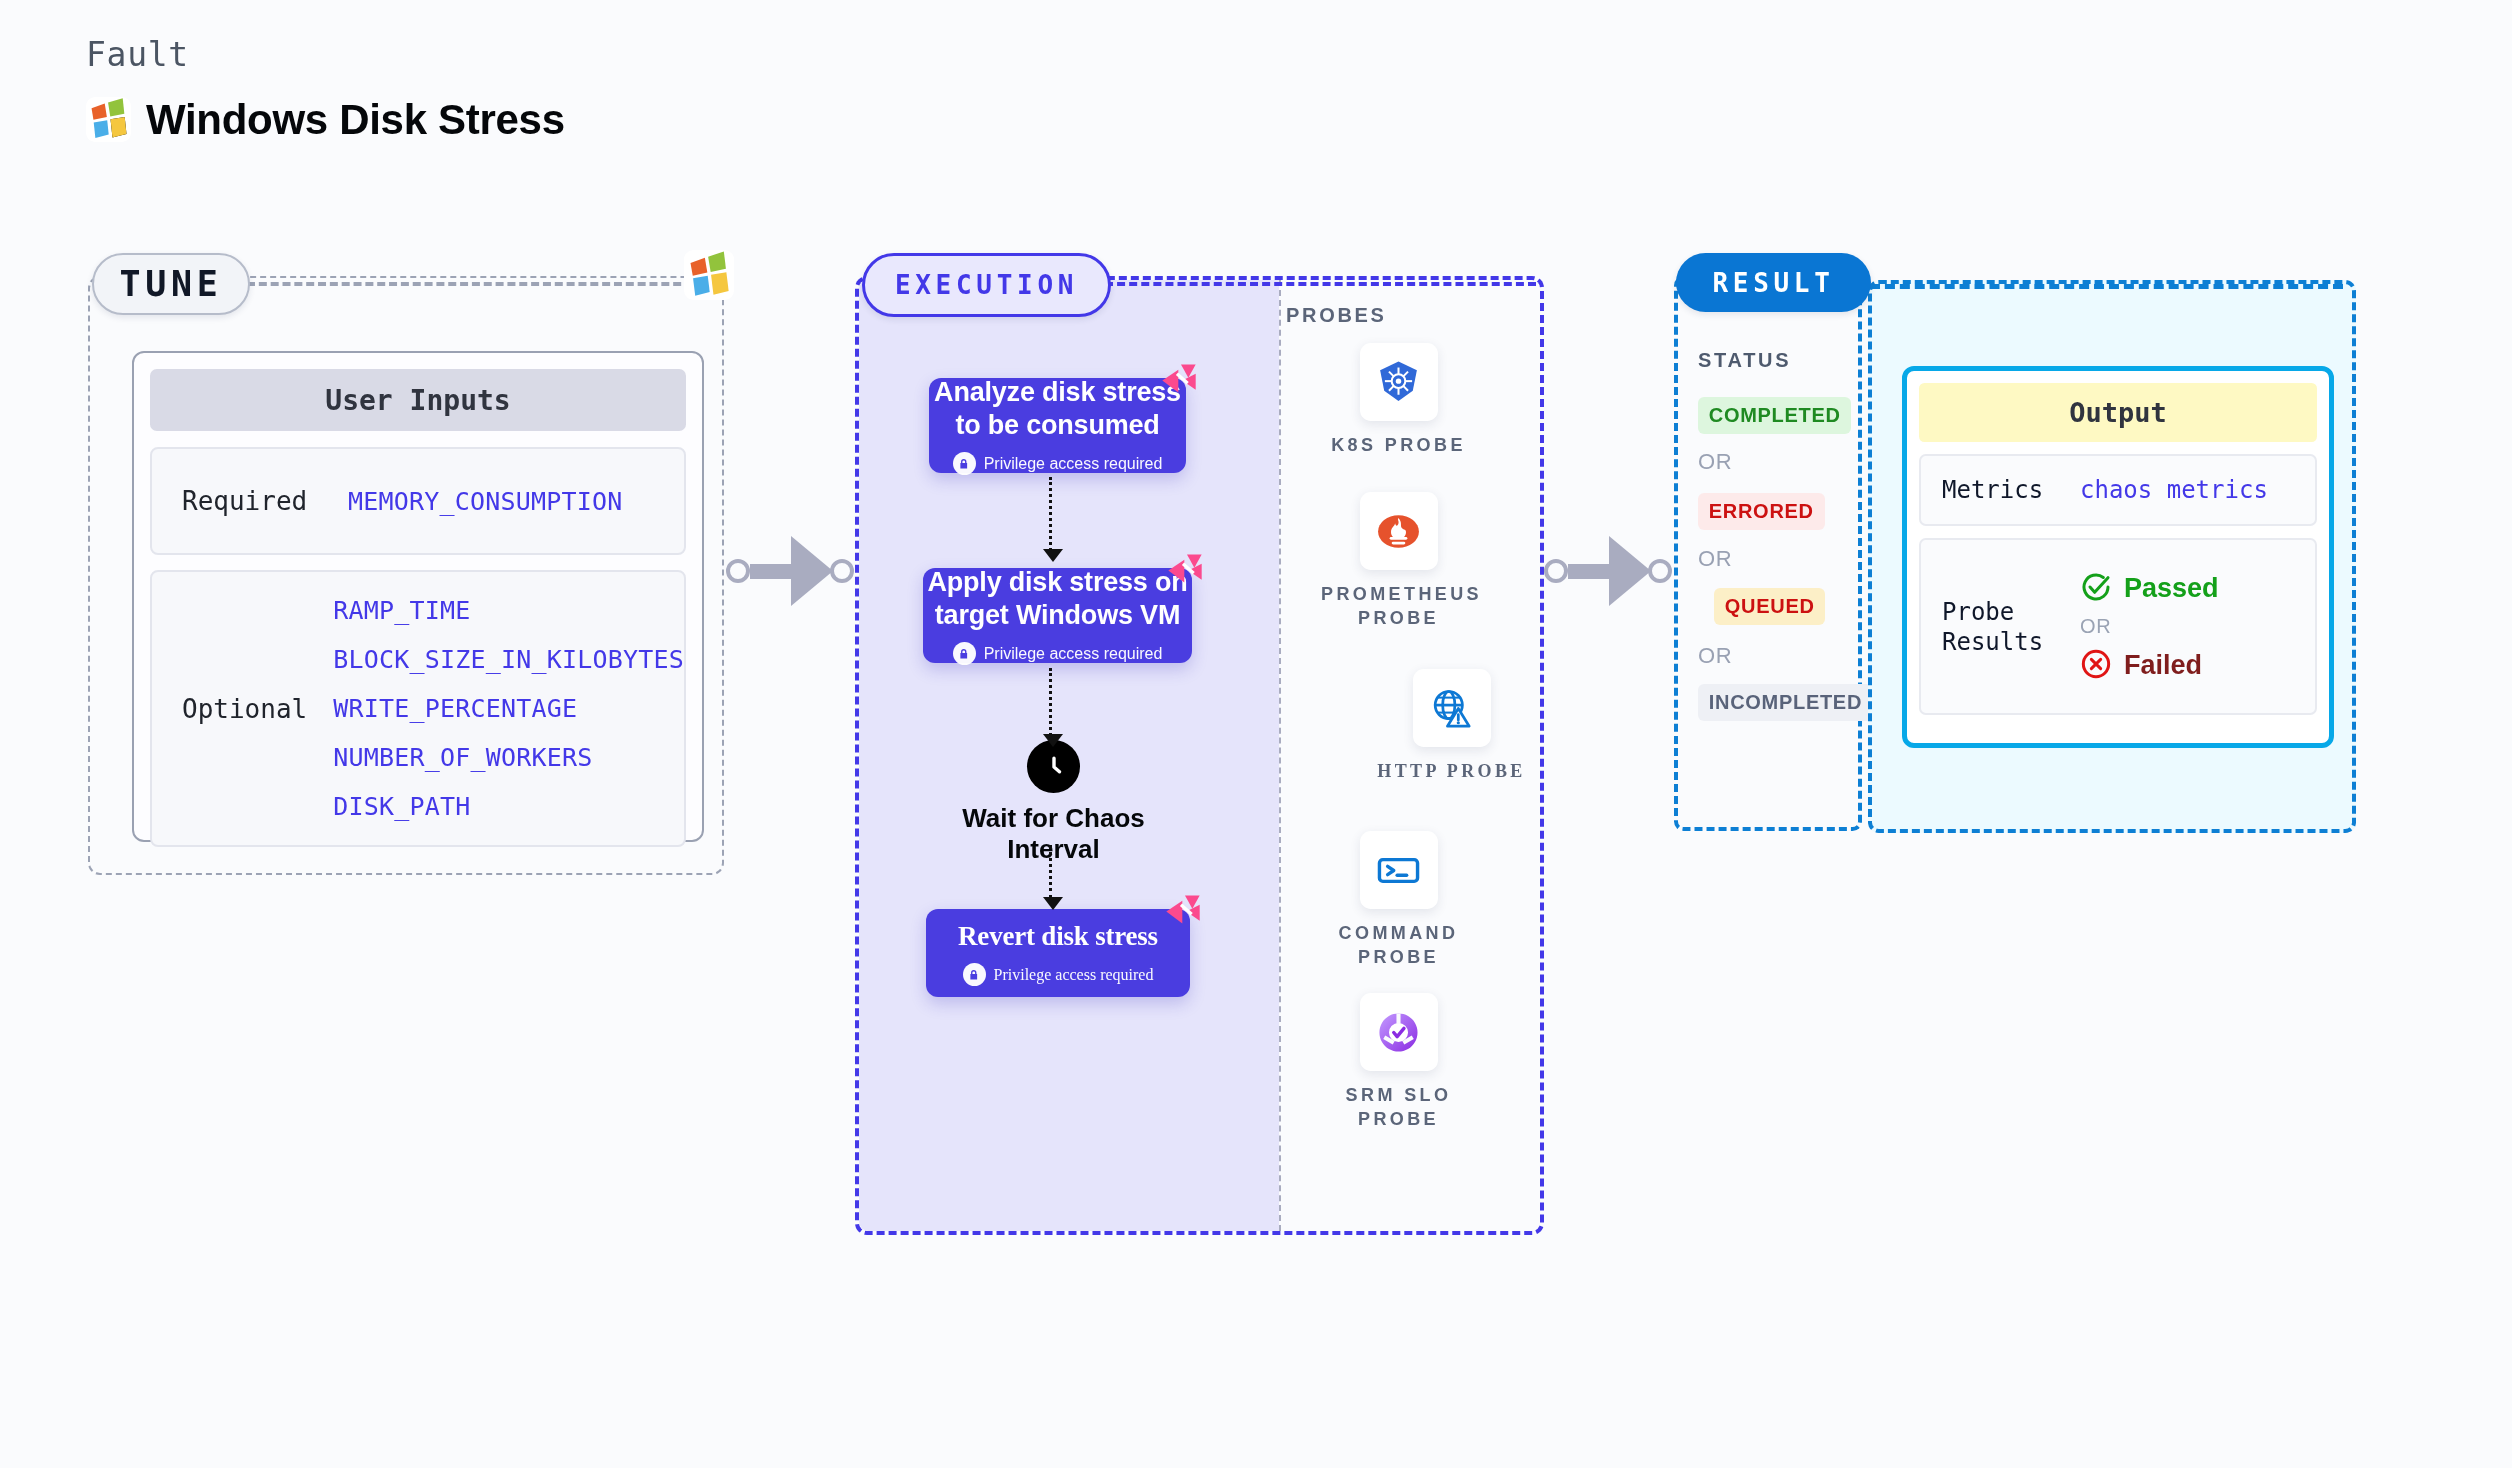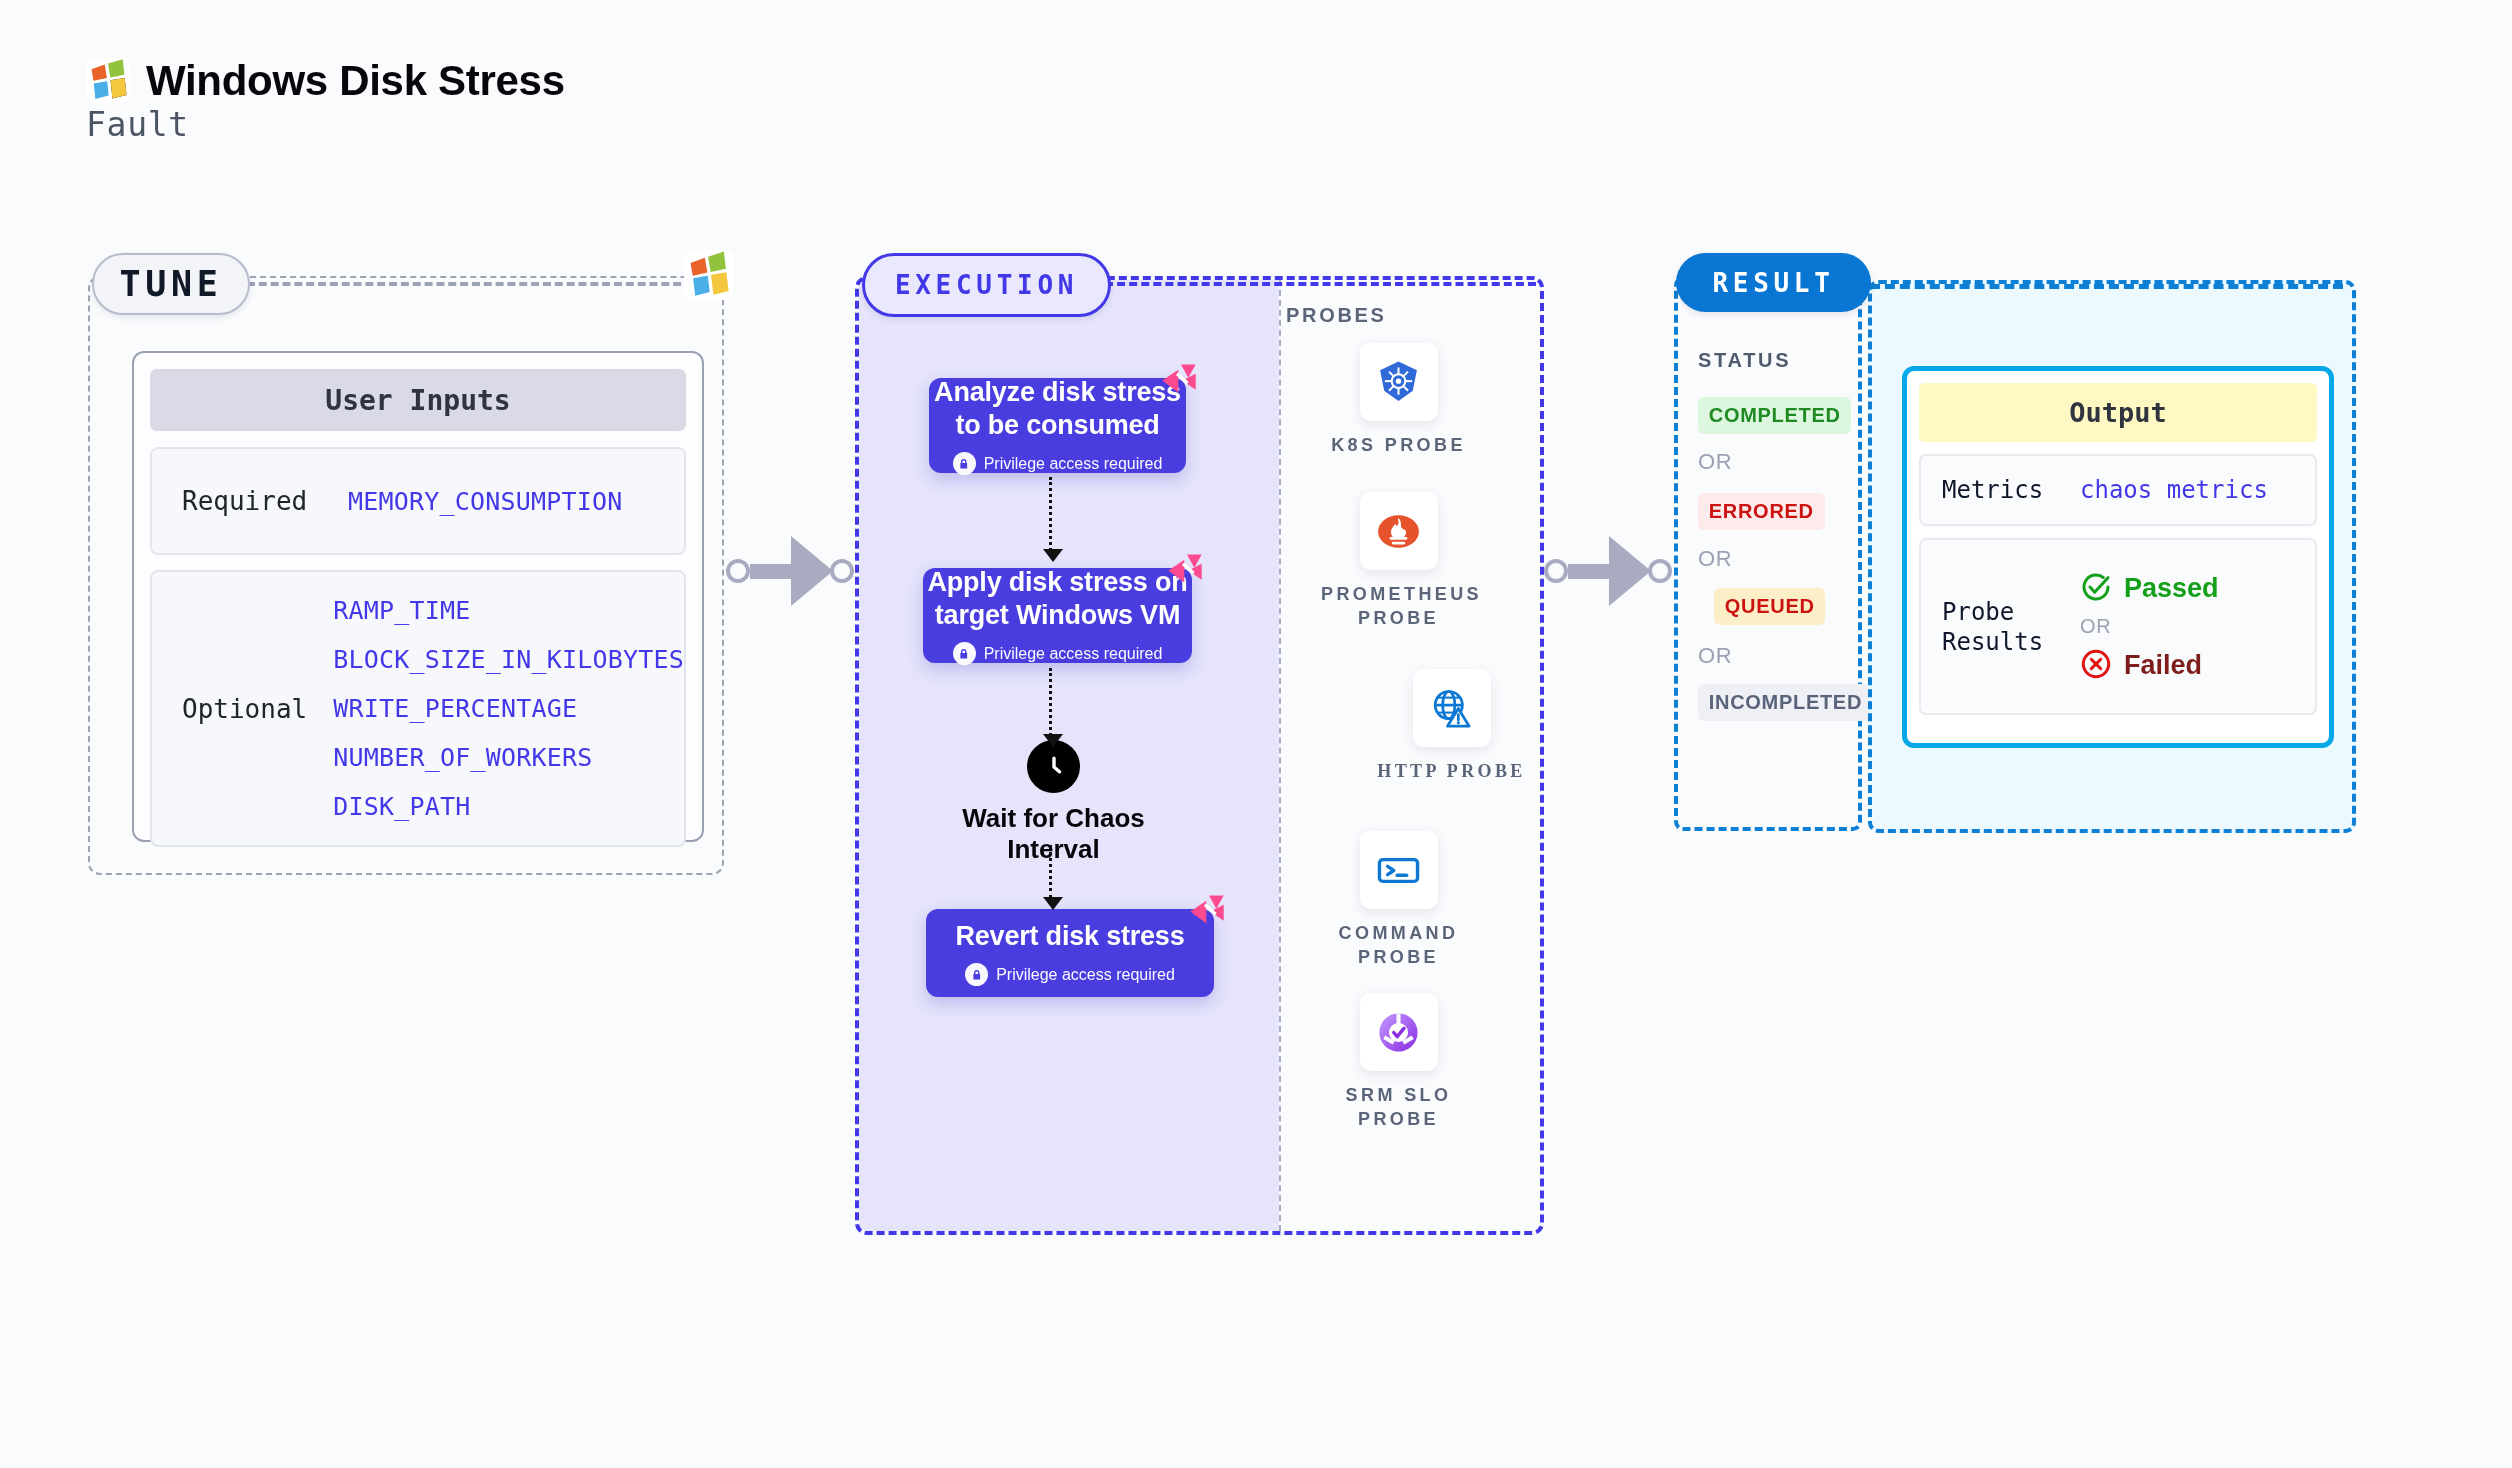--- a/index.html
+++ b/index.html
@@ -110,21 +110,21 @@
     color:#fff;text-align:center;overflow:visible;
   }
   .step-title{font-size:27px;font-weight:700;line-height:1.22;letter-spacing:-0.2px;}
   .step-sub{display:flex;align-items:center;gap:8px;margin-top:10.8px;font-size:16px;opacity:.97;}
   .lock-ic{width:23px;height:23px;border-radius:50%;background:#fff;display:flex;align-items:center;justify-content:center;}
   .lock-ic svg{display:block;}
   .litmus{position:absolute;right:-10.8px;top:-15px;}
 
   #step-1{left:929px;top:378px;width:257px;height:95px;}
   #step-2{left:923px;top:568px;width:269px;height:95px;}
-  #step-3{left:926px;top:909px;width:288px;height:88px;}
+  #step-3{left:926px;top:909px;width:264px;height:88px;font-family:Liberation Serif, serif;}
 
   .arrow-v{position:absolute;width:2.7px;border-left:3.4px dotted #111;z-index:3;}
   .arrow-v::after{
     content:"";position:absolute;left:-8.8px;bottom:-10.8px;
     width:0;height:0;border-left:10px solid transparent;border-right:10px solid transparent;
     border-top:13.5px solid #111;
   }
   #arrow-1{left:1049px;top:477px;height:74px;}
   #arrow-2{left:1049px;top:668px;height:68px;}
   #arrow-3{left:1049px;top:845px;height:54px;}
@@ -210,34 +210,34 @@
   .res-row{display:flex;align-items:center;gap:12px;}
   .res-text{font-size:27px;font-weight:700;}
   #passed-text{color:#14a01a;}
   #failed-text{color:#7f1d1d;}
   #probe-or{font-size:20px;color:#9aa3b4;letter-spacing:0.7px;}
 </style>
 </head>
 <body>
 
 <div id="header">
+  <div id="fault-label">Fault</div>
   <div id="title-row">
     <div class="winlogo" style="width:45px;height:45px;">
       <svg width="45" height="45" viewBox="0 0 66 66">
         <rect width="66" height="66" rx="13" fill="#ffffff"></rect>
         <path d="M10 14 L30 9 L31 29 L11 31 Z" fill="#e8622a" transform="rotate(-6 33 33)"></path>
         <path d="M35 8 L57 4 L57 27 L36 29 Z" fill="#92c33c" transform="rotate(-6 33 33)"></path>
         <path d="M11 35 L31 34 L31 55 L11 58 Z" fill="#4aaee8" transform="rotate(-6 33 33)"></path>
         <path d="M36 33 L57 32 L57 57 L36 60 Z" fill="#f6c council" transform="rotate(-6 33 33)"></path>
         <path d="M36 33 L57 32 L57 57 L36 60 Z" fill="#f5c73f" transform="rotate(-6 33 33)"></path>
       </svg>
     </div>
     <div id="page-title">Windows Disk Stress</div>
   </div>
-  <div id="fault-label">Fault</div>
 </div>
 
 <div id="tune-section"></div>
 <div id="tune-dash"></div>
 <div class="pill" id="tune-pill">TUNE</div>
 <div id="tune-win" class="winlogo" style="width:50px;height:50px;">
   <svg width="50" height="50" viewBox="0 0 74 74">
     <rect width="74" height="74" rx="15" fill="#ffffff"></rect>
     <g transform="rotate(-7 37 37)">
       <path d="M12 16 L34 11 L35 33 L13 35 Z" fill="#e8622a"></path>

